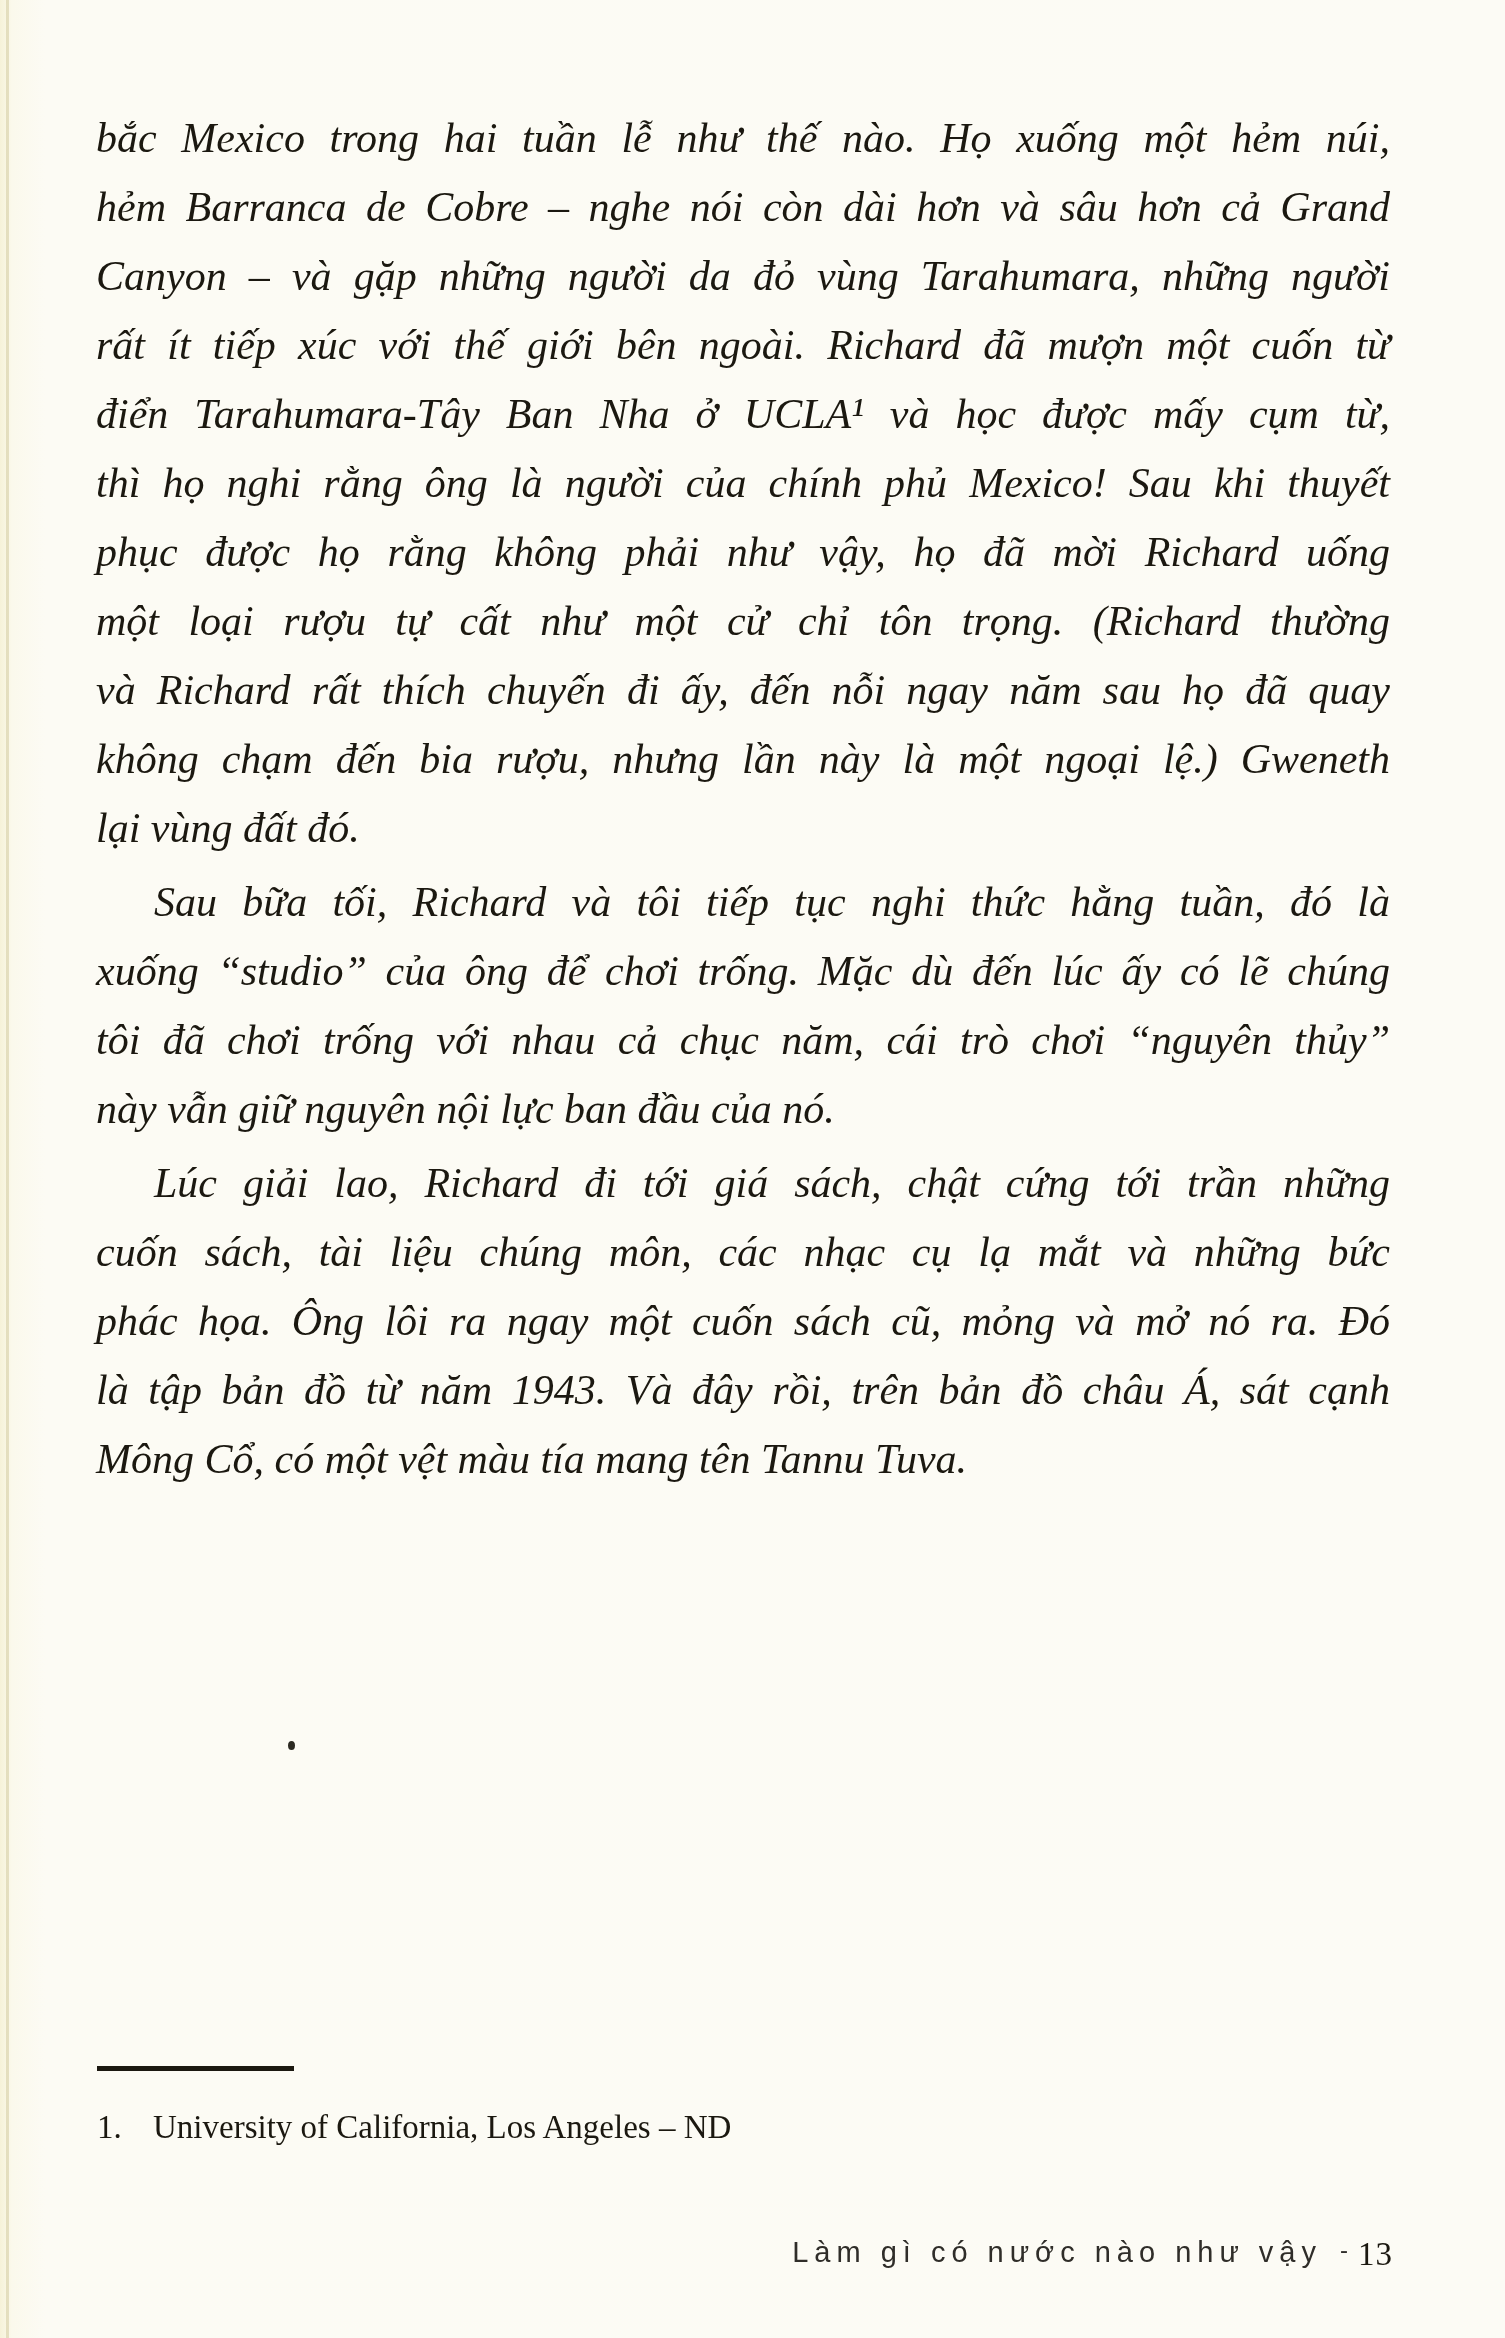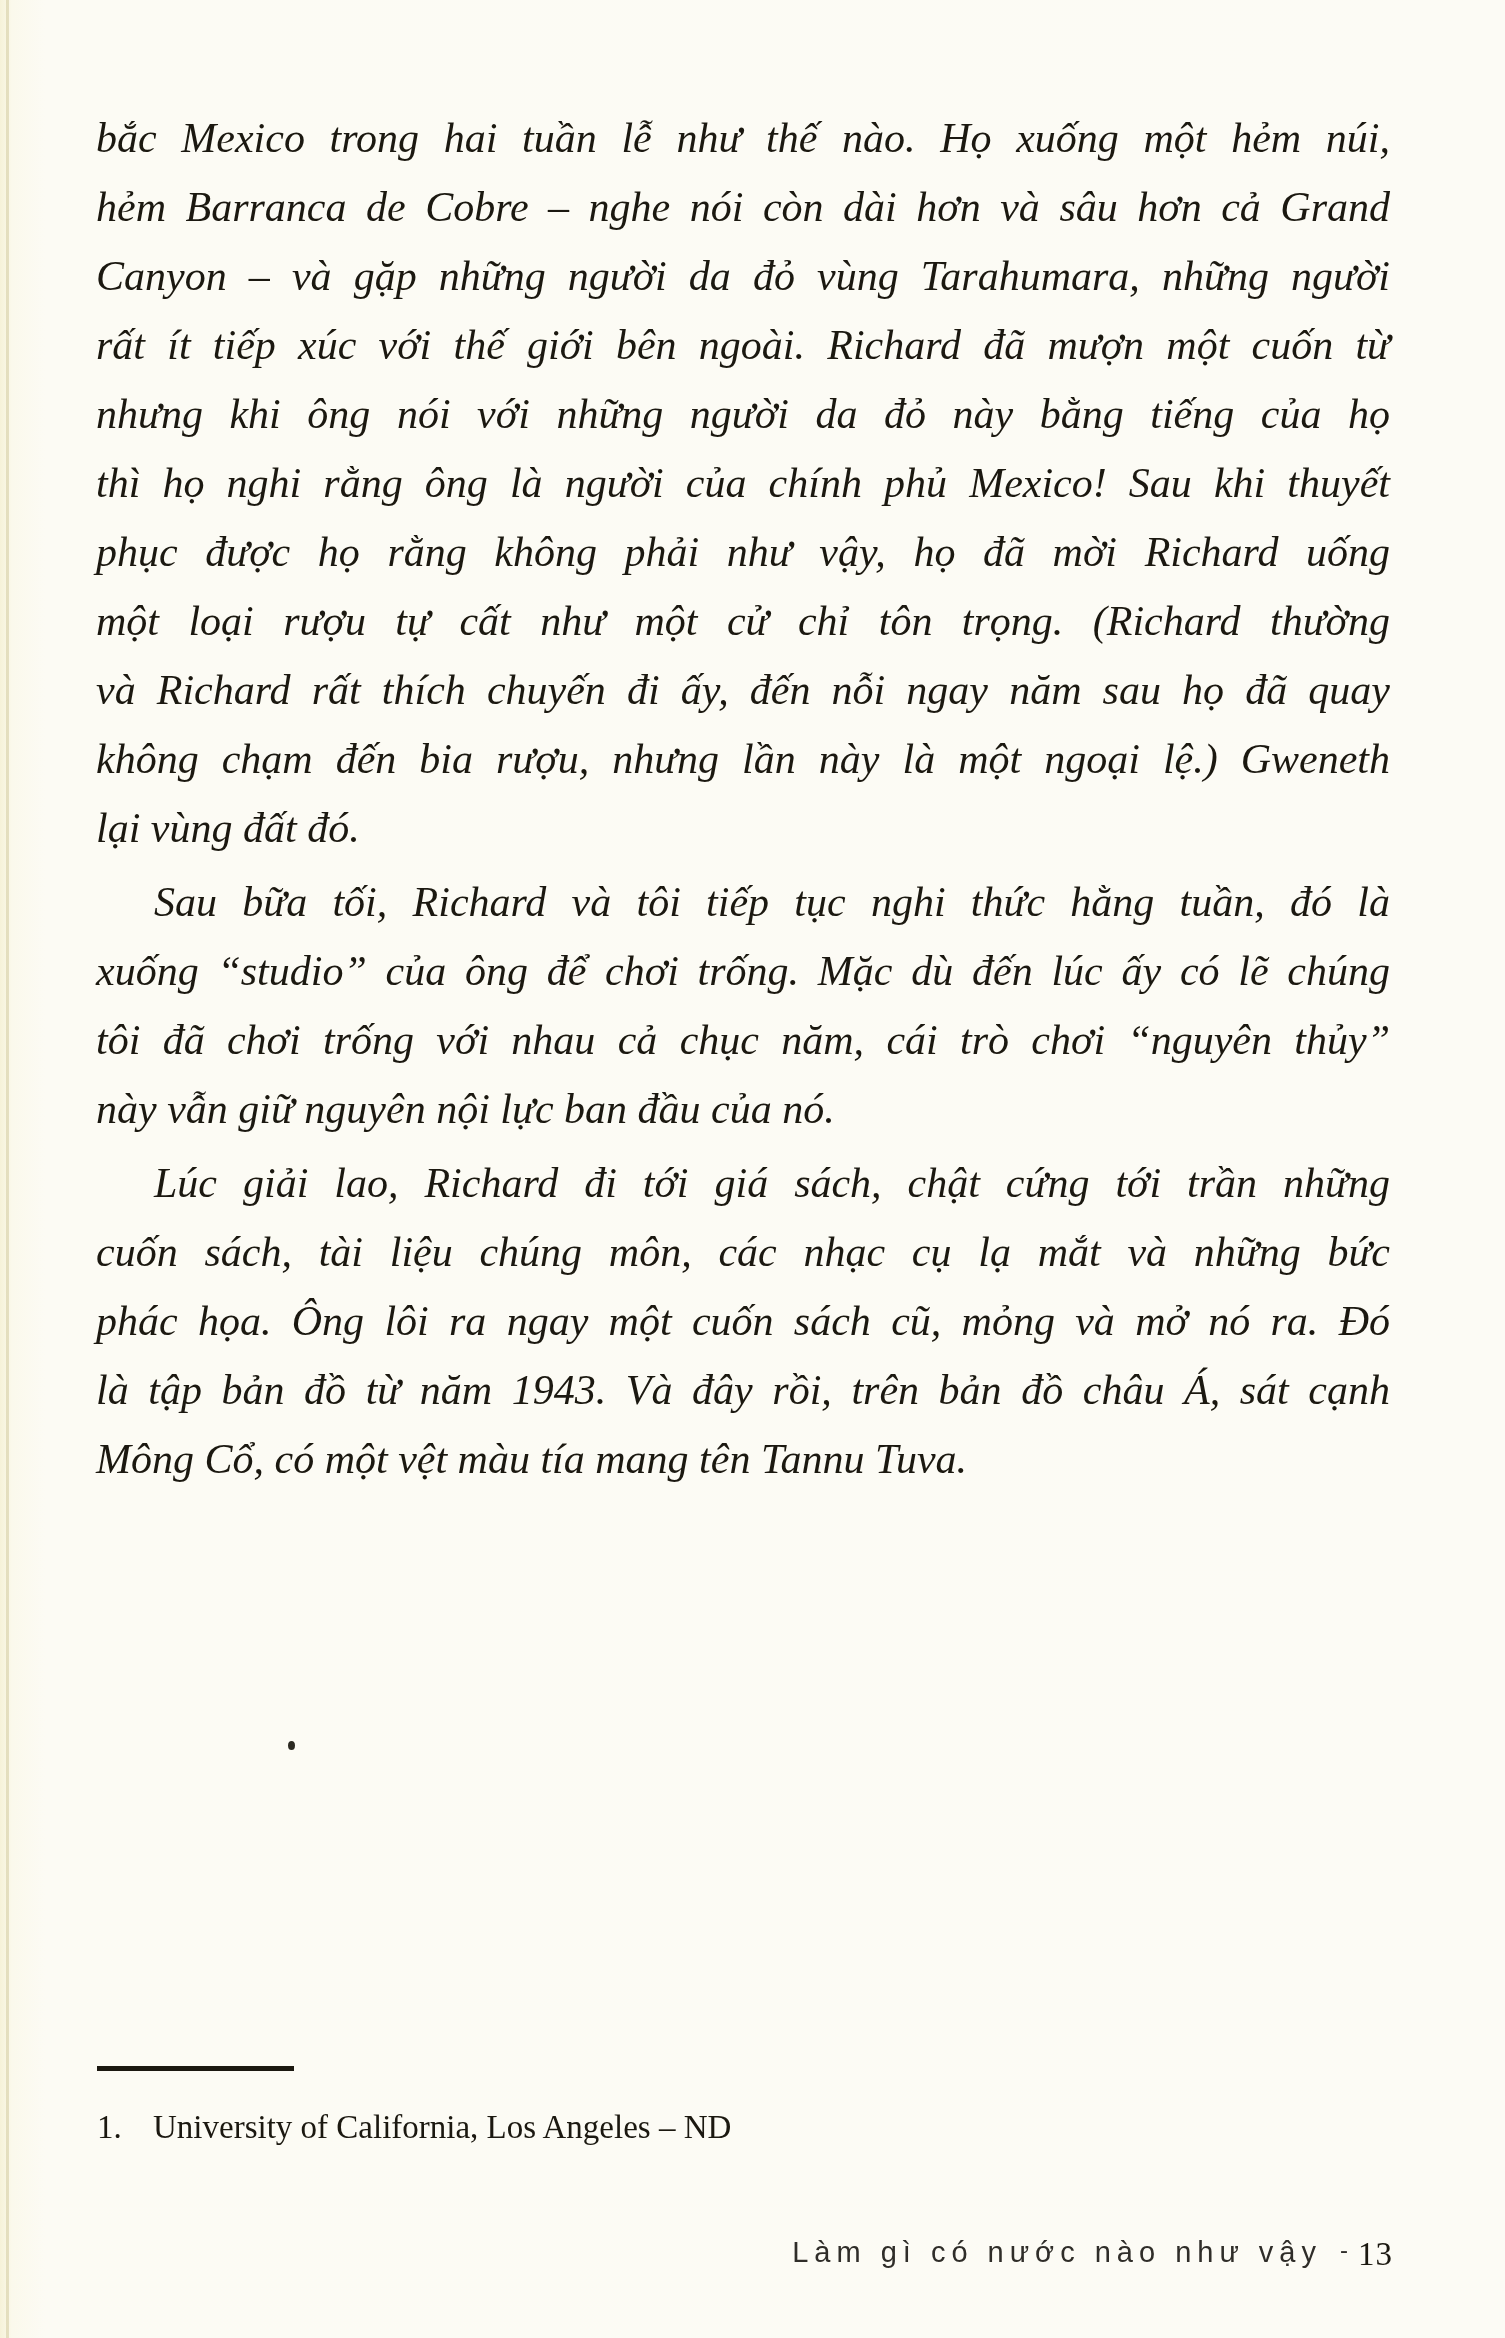--- a/index.html
+++ b/index.html
@@ -108,21 +108,21 @@
 
 <div class="page">
   <div class="left-crease"></div>
 
   <div class="body-text">
       <div class="para">
         <div class="line">bắc Mexico trong hai tuần lễ như thế nào. Họ xuống một hẻm núi,</div>
         <div class="line">hẻm Barranca de Cobre – nghe nói còn dài hơn và sâu hơn cả Grand</div>
         <div class="line">Canyon – và gặp những người da đỏ vùng Tarahumara, những người</div>
         <div class="line">rất ít tiếp xúc với thế giới bên ngoài. Richard đã mượn một cuốn từ</div>
-        <div class="line">nhưng khi ông nói với những người da đỏ này bằng tiếng của họ</div>
+        <div class="line">điển Tarahumara-Tây Ban Nha ở UCLA¹ và học được mấy cụm từ,</div>
         <div class="line">thì họ nghi rằng ông là người của chính phủ Mexico! Sau khi thuyết</div>
         <div class="line">phục được họ rằng không phải như vậy, họ đã mời Richard uống</div>
         <div class="line">một loại rượu tự cất như một cử chỉ tôn trọng. (Richard thường</div>
         <div class="line">và Richard rất thích chuyến đi ấy, đến nỗi ngay năm sau họ đã quay</div>
         <div class="line">không chạm đến bia rượu, nhưng lần này là một ngoại lệ.) Gweneth</div>
         <div class="line last">lại vùng đất đó.</div>
       </div>
       <div class="para indent-first">
         <div class="line">Sau bữa tối, Richard và tôi tiếp tục nghi thức hằng tuần, đó là</div>
         <div class="line">xuống “studio” của ông để chơi trống. Mặc dù đến lúc ấy có lẽ chúng</div>

